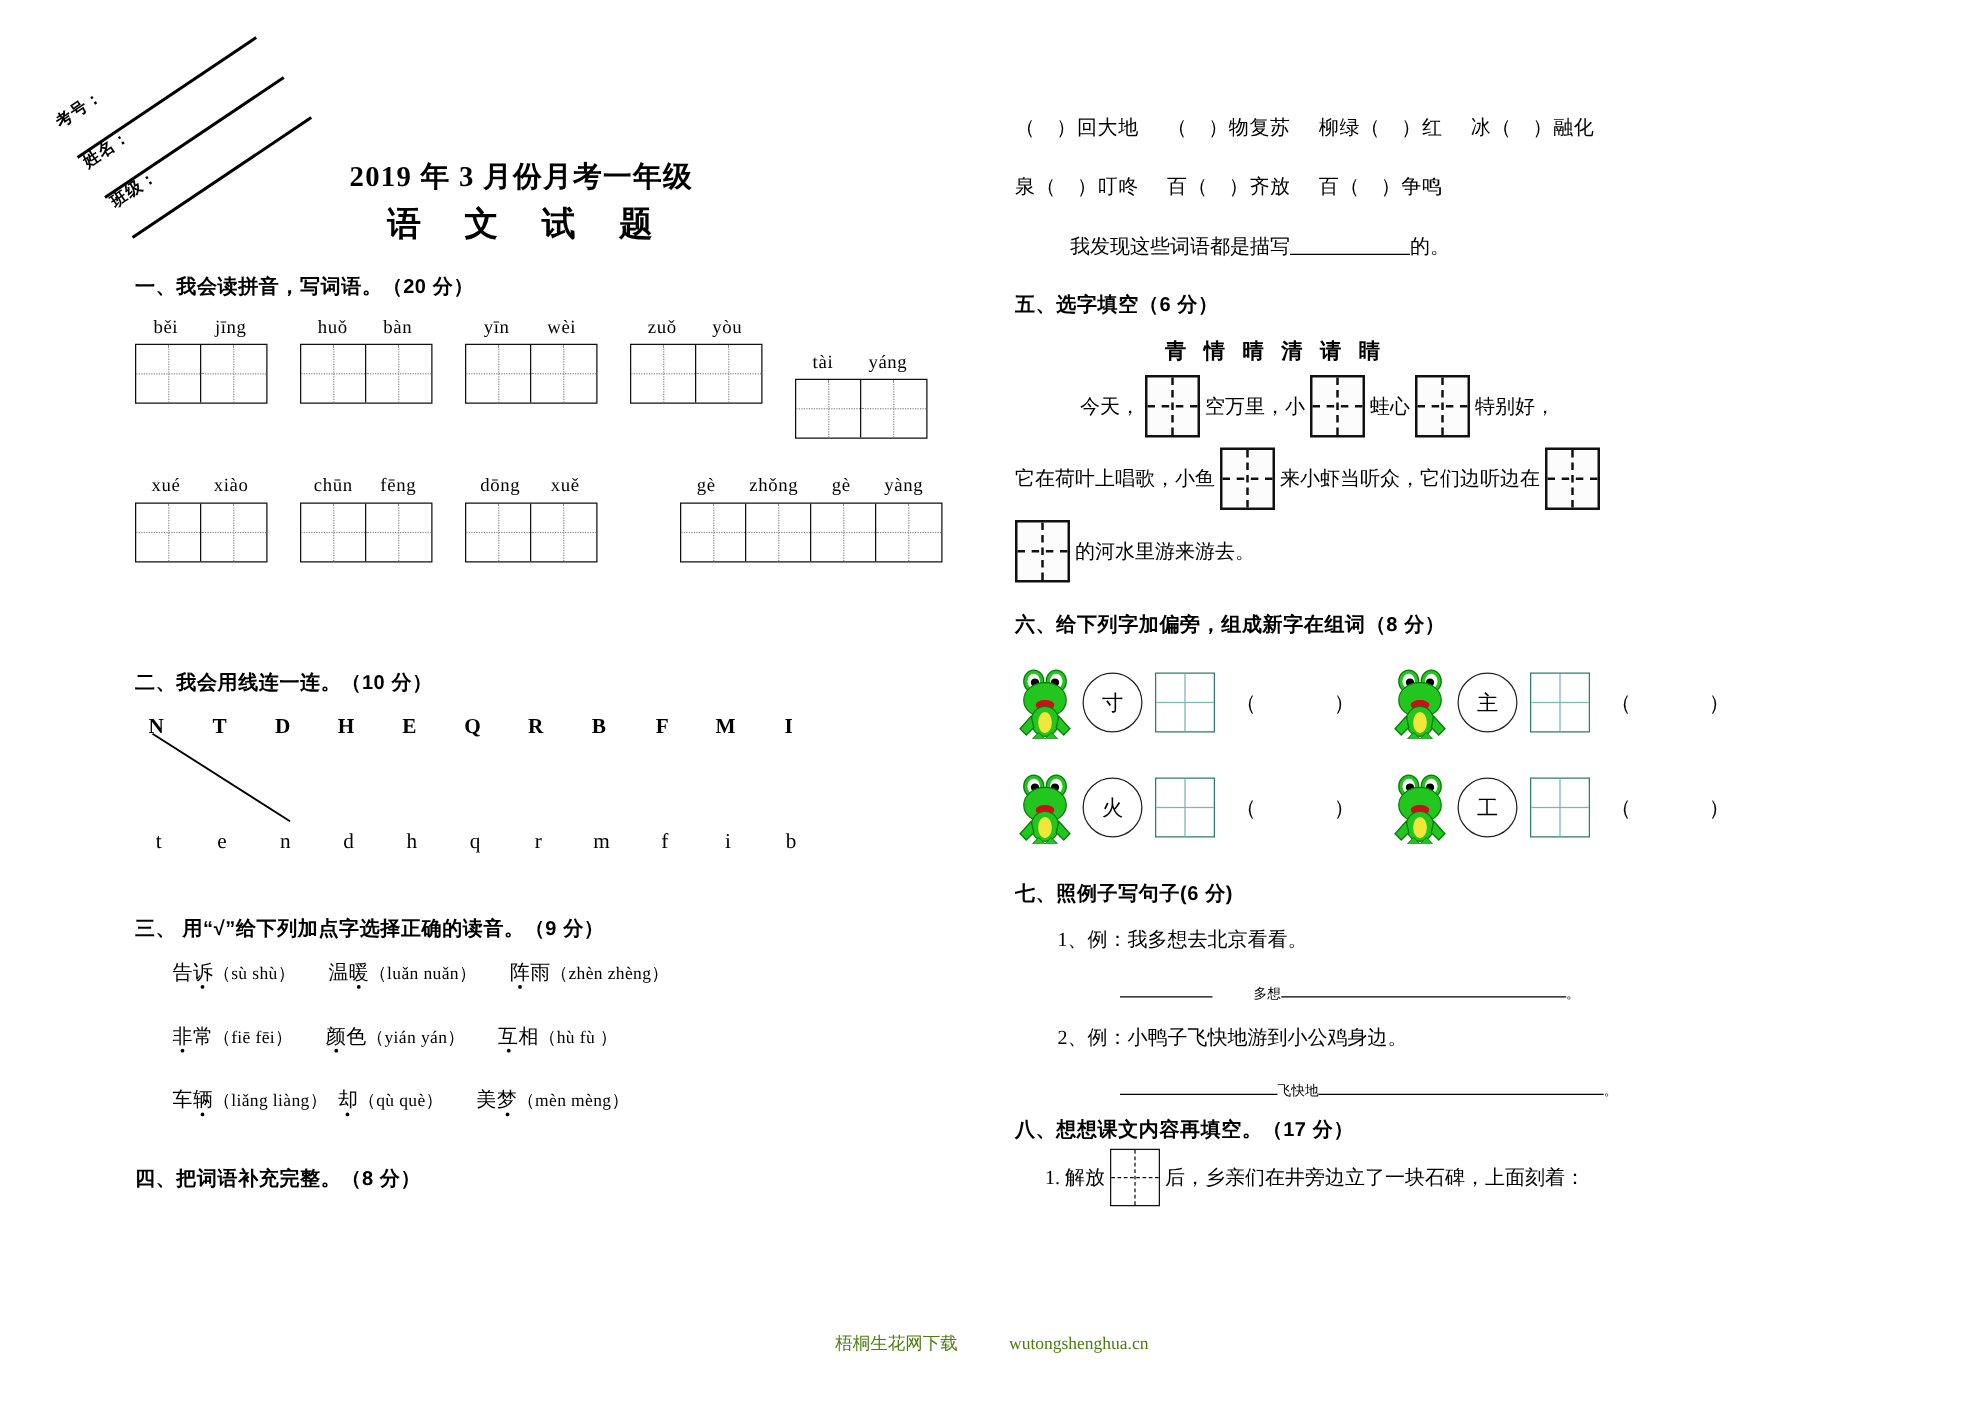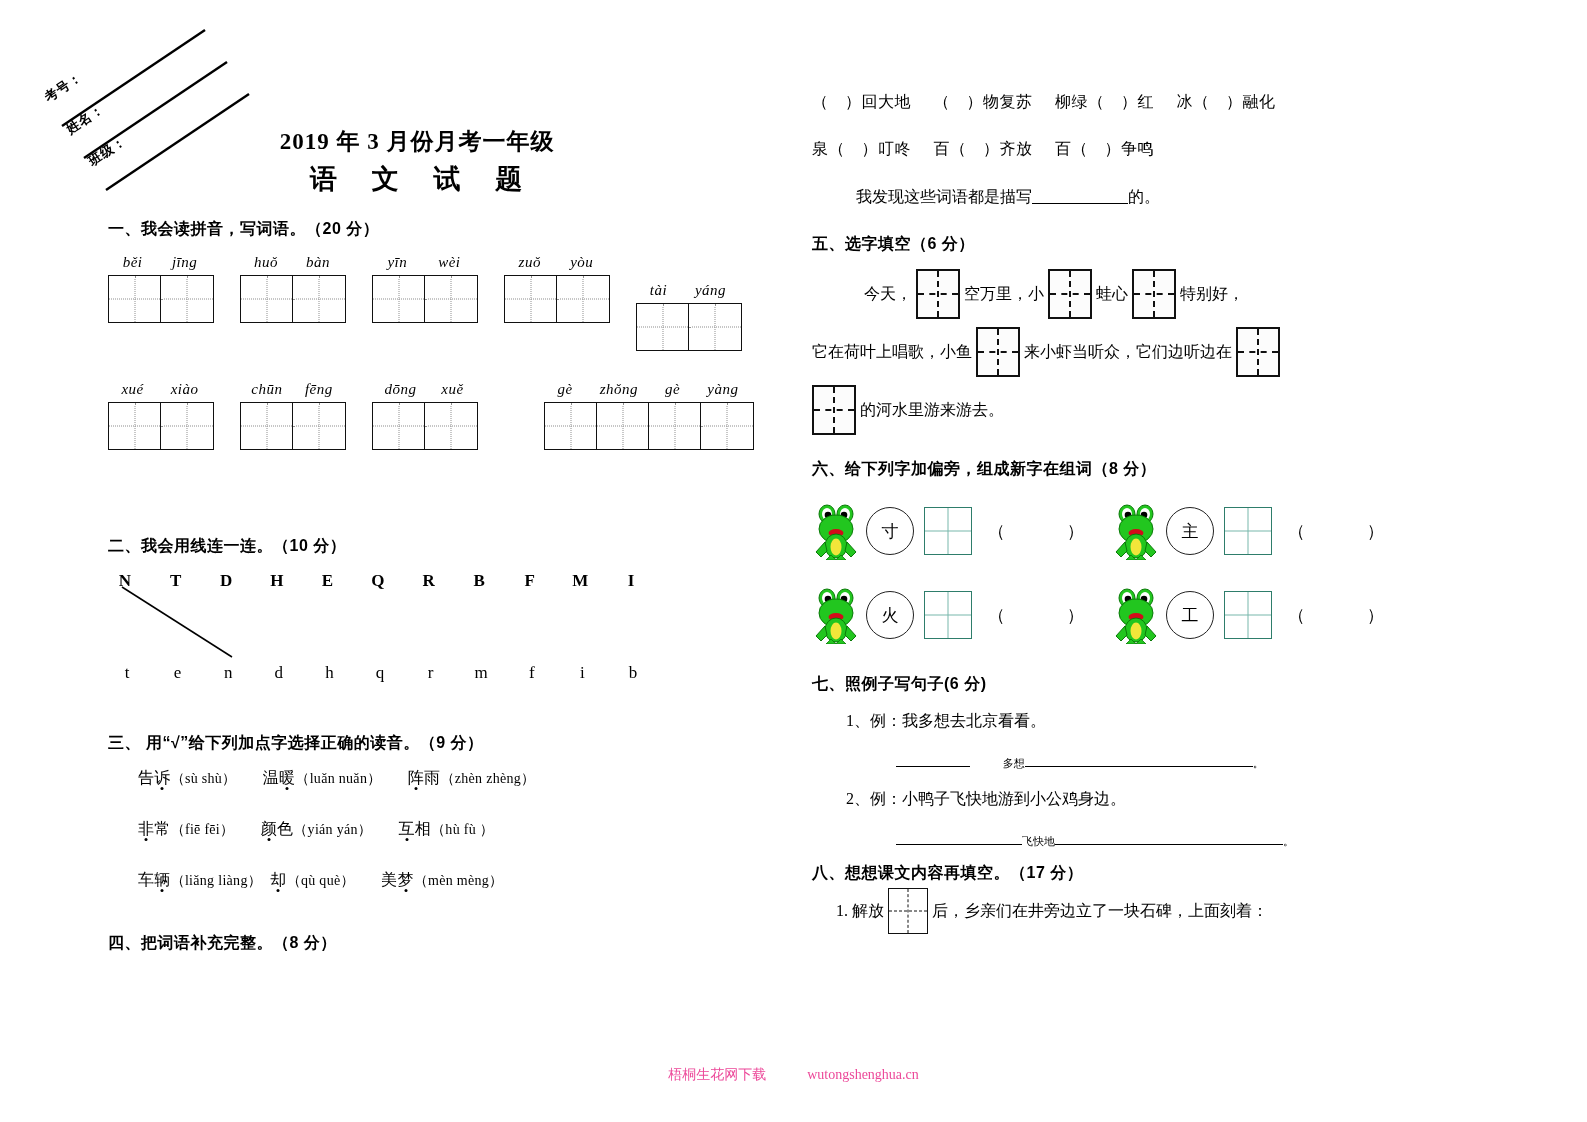--- a/index.html
+++ b/index.html
@@ -60,21 +60,21 @@
   
   .py-row{display:flex;margin-bottom:6px;}
   .py-group{margin-right:26px;}
   .py-line{
     display:flex;justify-content:space-around;
     font-family:"Liberation Serif","DejaVu Serif",serif;
     font-size:15px;
     margin-bottom:4px;
     letter-spacing:0.5px;
   }
-  .py-line span{padding:0 3px;font-style:italic;}
+  .py-line span{padding:0 3px;}
   .grid-boxes{display:flex;border:1.3px solid #111;}
   .gcell{
     width:52px;height:46px;
     position:relative;
     box-sizing:border-box;
     border-right:1px solid #111;
   }
   .grid-boxes .gcell:last-child{border-right:none;}
   .gcell::before{
     content:"";position:absolute;left:50%;top:0;bottom:0;
@@ -201,21 +201,21 @@
     border-left:1.2px dashed #111;transform:translateX(-0.5px);
   }
   .sq-sm::after{
     content:"";position:absolute;top:50%;left:0;right:0;
     border-top:1.2px dashed #111;transform:translateY(-0.5px);
   }
 
   
   .footer{
     position:absolute;left:0;right:0;bottom:38px;
-    text-align:center;font-size:14px;color:#ec4899;
+    text-align:center;font-size:14px;color:#4d7c0f;
   }
   .footer .fsep{display:inline-block;width:34px;}
 </style>
 </head>
 <body>
 
 <div class="page">
 
   <div class="idblock">
     <svg width="300" height="190">
@@ -405,20 +405,23 @@
       <span class="it">泉（　）叮咚</span>
       <span class="it">百（　）齐放</span>
       <span class="it">百（　）争鸣</span>
     </div>
     <div class="note-line">
       <span>我发现这些词语都是描写</span><span class="blank-u"></span><span>的。</span>
     </div>
 
     <div class="sec-head">五、选字填空（6 分）</div>
 
+    <div class="char-bank">
+      <span>青</span><span>情</span><span>晴</span><span>清</span><span>请</span><span>睛</span>
+    </div>
 
     <div class="fill-line indent">
       <span>今天，</span>
       <span class="sq"></span>
       <span>空万里，小</span>
       <span class="sq"></span>
       <span>蛙心</span>
       <span class="sq"></span>
       <span>特别好，</span>
     </div>

